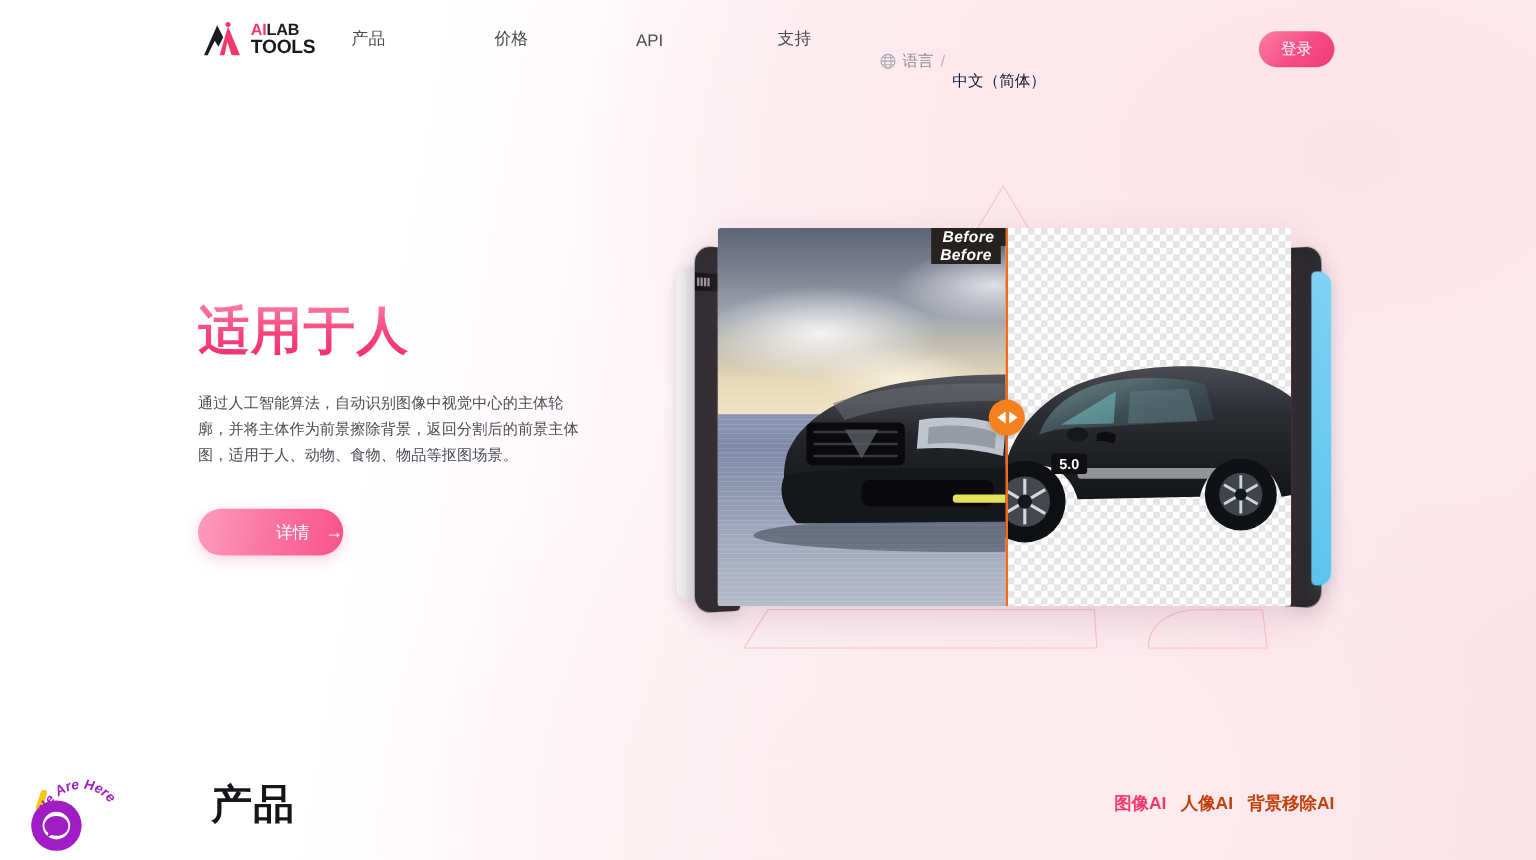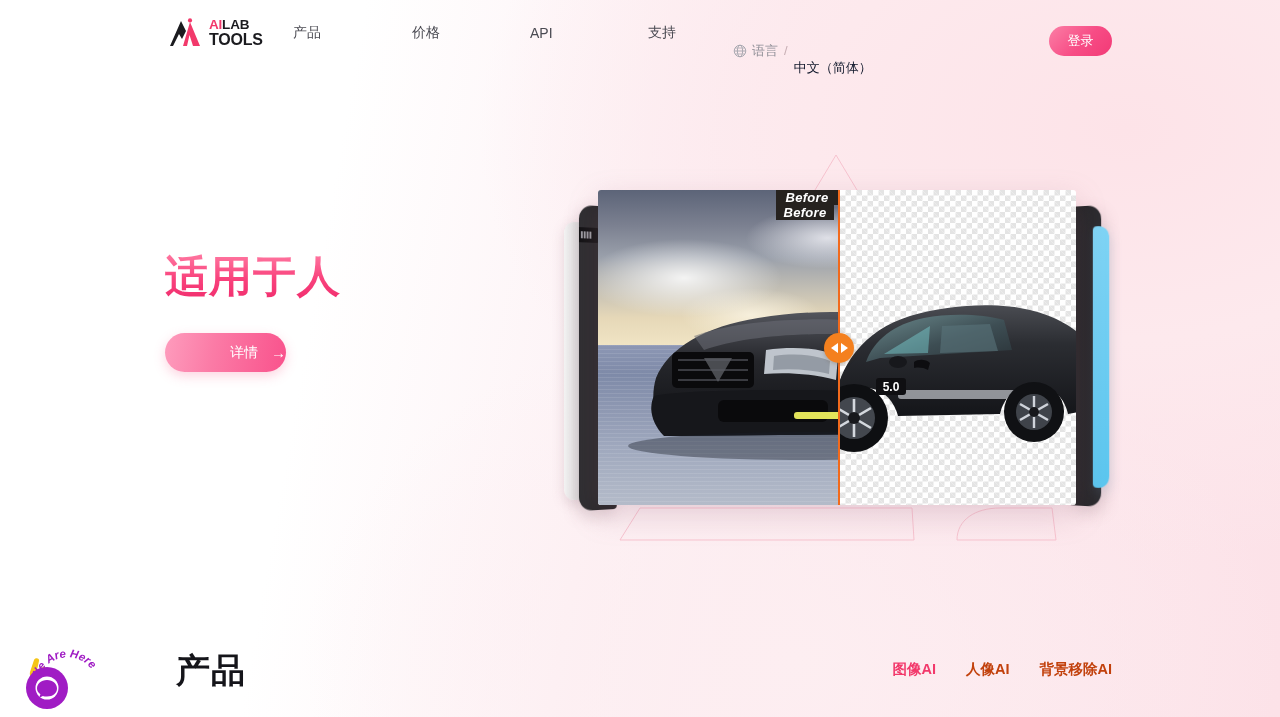--- a/index.html
+++ b/index.html
@@ -228,21 +228,21 @@
   .ba-after  { width: 58px; }
   .ba-gap { width: 2px; background: #f26a1c; }
 
   
   .section-title {
     position: absolute; left: 176px; top: 648px;
     font-size: 34px; font-weight: 700; color: #15151a; letter-spacing: 1px;
   }
   .prod-tabs {
     position: absolute; right: 168px; top: 660px;
-    display: flex; align-items: center; gap: 30px;
+    display: flex; align-items: center; gap: 12px;
   }
   .prod-tab { font-size: 14.5px; font-weight: 700; color: #c2410c; cursor: pointer; }
   .prod-tab.active { color: #f2396b; }
 
   
   .chat-widget {
     position: absolute; left: 14px; top: 630px;
     width: 86px; height: 80px; cursor: pointer; z-index: 60;
   }
 </style>
@@ -291,20 +291,21 @@
     <span class="lang-label">语言</span>
     <span class="lang-sep">/</span>
     <span class="lang-value">中文（简体）</span>
   </div>
 
   <button class="login-btn">登录</button>
 </header>
 
 <section class="hero-left">
   <h1 class="hero-title">适用于人</h1>
+  <p class="hero-desc">通过人工智能算法，自动识别图像中视觉中心的主体轮廓，并将主体作为前景擦除背景，返回分割后的前景主体图，适用于人、动物、食物、物品等抠图场景。</p>
   <button class="cta-btn">
     <span>详情</span>
     <span class="cta-arrow">→</span>
   </button>
 </section>
 
 <div class="stack">
   <div class="card-far-left"></div>
   <div class="card-left">
     <div class="card-left-chip">

